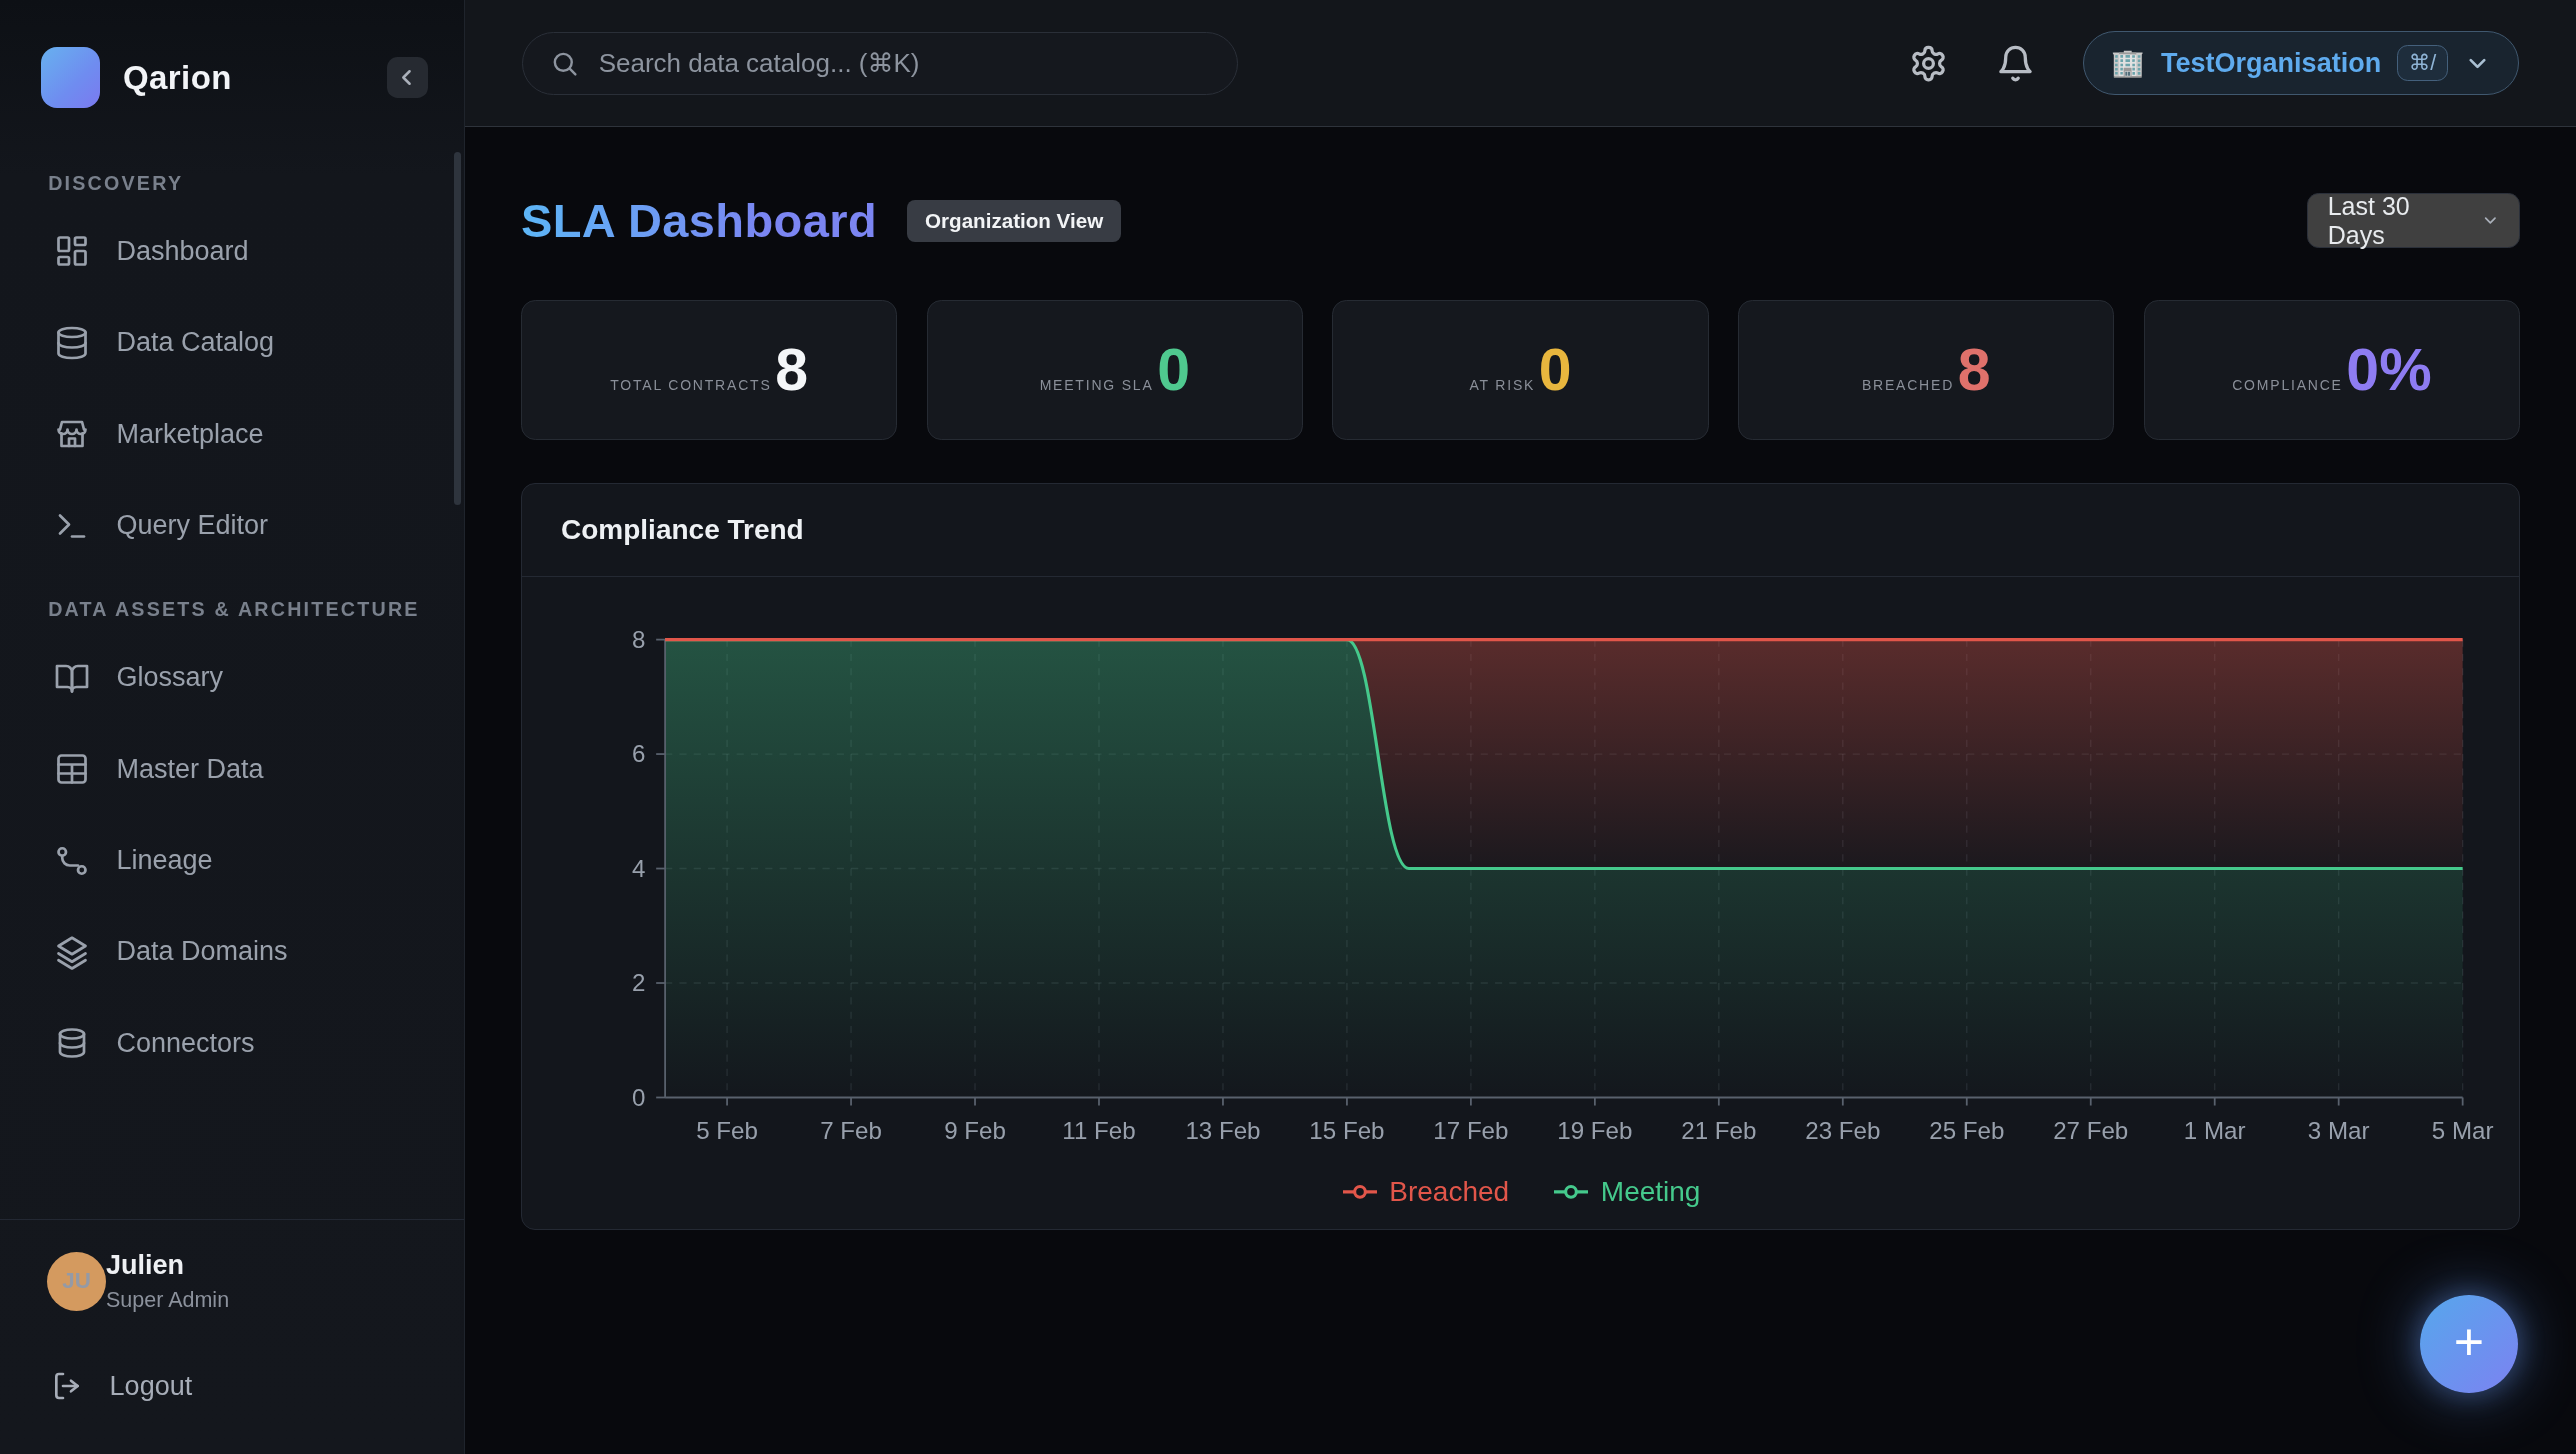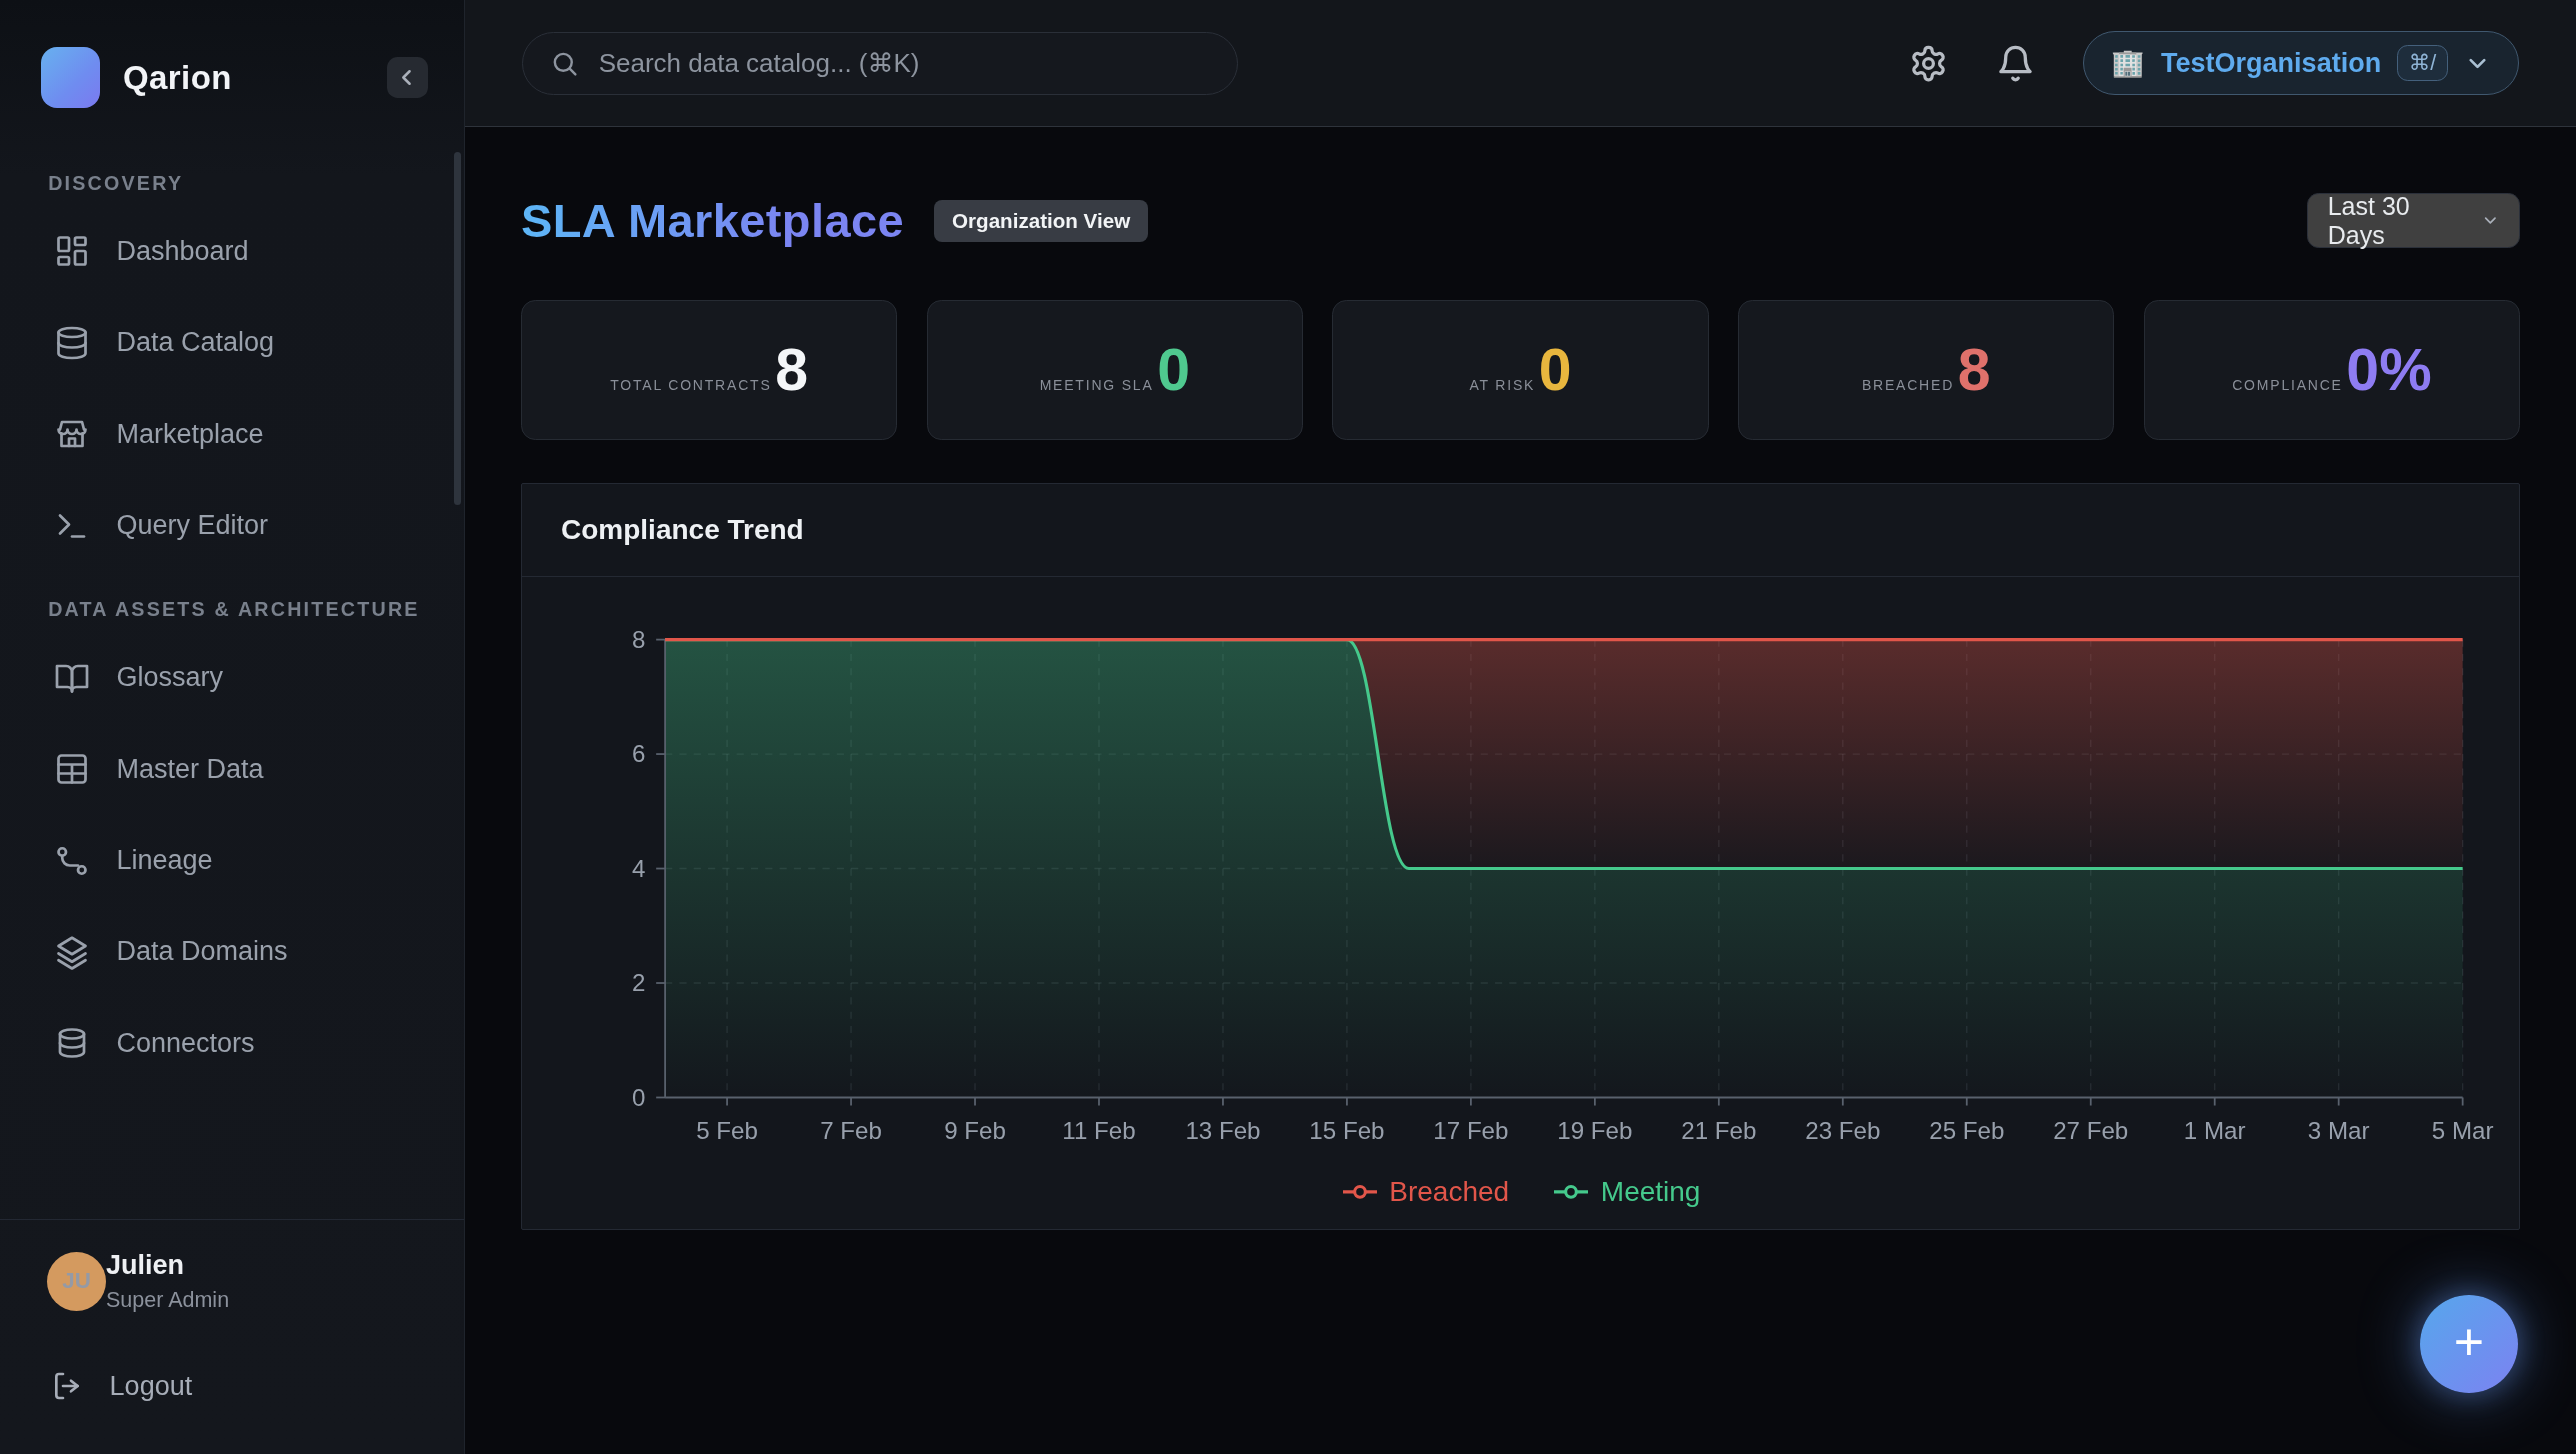--- a/index.html
+++ b/index.html
@@ -73,21 +73,21 @@
   .range-select svg { width:25px; height:25px; color:#aab0ba; }
 
   .stats-row { display:flex; gap:29.5px; margin-top:52px; }
   .stat-card { flex:1; height:140px; background:#15181e; border:1.8px solid #262b33; border-radius:14.3px;
     display:flex; align-items:center; justify-content:center; }
   .stat-inner { display:flex; align-items:baseline; }
   .stat-label { font-size:14px; letter-spacing:1.8px; color:#8a8f99; font-weight:500; }
   .stat-value { font-size:59px; font-weight:800; margin-left:3.6px; }
 
   .chart-card { margin-top:43px; height:747px; background:#13161c; border:1.8px solid #242933;
-    border-radius:2px; overflow:hidden; }
+    border-radius:14px; overflow:hidden; }
   .chart-card-head { height:93px; border-bottom:1.8px solid #242933; display:flex; align-items:center;
     padding:0 39px; }
   .chart-title { font-size:28px; font-weight:700; color:#eef1f4; }
   .chart-body svg.trend { display:block; width:100%; height:auto; }
   .legend-row { display:flex; justify-content:center; align-items:center; gap:43px; height:68px; }
   .legend-item { display:flex; align-items:center; gap:10.7px; font-size:28px; cursor:pointer; }
 
   .fab { position:absolute; right:58px; bottom:61px; width:98px; height:98px; border-radius:50%;
     background:linear-gradient(135deg,#56a7ec 0%,#7c82f1 100%);
     box-shadow:0 0 63px rgba(100,150,240,.45), 0 0 27px rgba(100,150,240,.35);
@@ -237,21 +237,21 @@
             <svg viewBox="0 0 24 24" fill="none" stroke="currentColor" stroke-width="2.4" stroke-linecap="round" stroke-linejoin="round">
                 <polyline points="6 9 12 15 18 9"></polyline>
               </svg>
           </span>
         </div>
       </div>
     </header>
 
     <main class="content">
       <div class="title-row">
-        <h1 class="page-title">SLA Marketplace</h1>
+        <h1 class="page-title">SLA Dashboard</h1>
         <span class="view-badge">Organization View</span>
         <div class="range-select">
           <span>Last 30 Days</span>
           <svg viewBox="0 0 24 24" fill="none" stroke="currentColor" stroke-width="2.2" stroke-linecap="round" stroke-linejoin="round">
               <polyline points="6 9 12 15 18 9"></polyline>
             </svg>
         </div>
       </div>
 
       <div class="stats-row">

